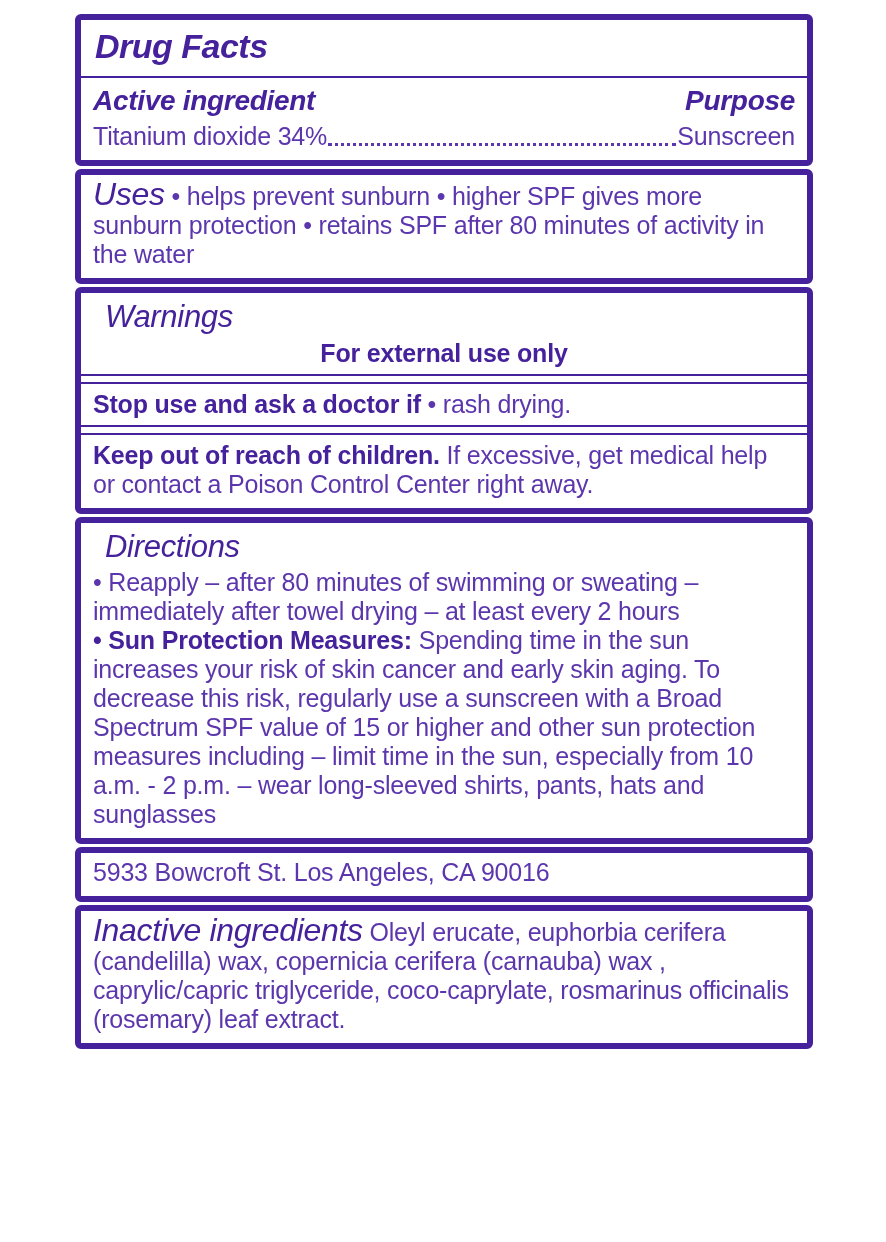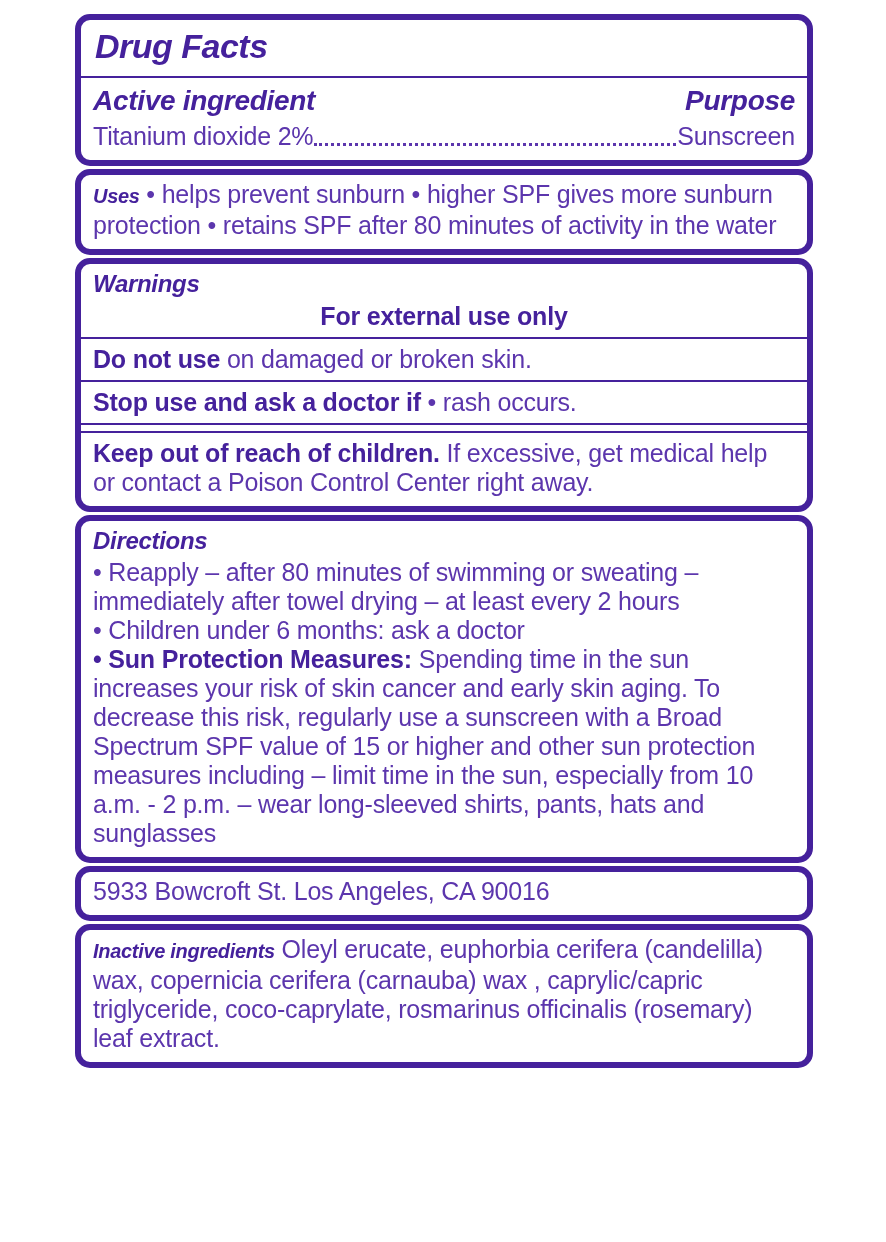--- a/index.html
+++ b/index.html
@@ -14,40 +14,41 @@
     overflow:hidden;
     font-family:"Liberation Sans",sans-serif;
     color:var(--purple-body);
   }
   .label{
     margin:14px 0 0 75px;
     width:738px;
   }
   .box{
     border:6px solid var(--purple-dark);
-    border-radius:15px;
+    border-radius:6px;
     margin-bottom:3px;
     padding:5px 12px 9px 12px;
     background:var(--background);
   }
   h1{
     font-size:34px;
     font-style:italic;
     font-weight:bold;
     color:var(--purple-dark);
     letter-spacing:-0.5px;
     padding:2px 0 6px 2px;
   }
   h2{
-    font-size:24px;
+    font-size:31px;
     font-style:italic;
-    font-weight:bold;
+    font-weight:normal;
     color:var(--purple-dark);
     letter-spacing:-0.3px;
     padding:1px 0 3px 0;
+    margin-left:12px;
   }
   .rule{
     border:none;
     border-top:2px solid var(--purple-dark);
     margin:4px -12px 6px -12px;
     height:0;
   }
   .rule.thin{margin-top:6px;margin-bottom:6px;}
   .hdr-row{
     display:flex;
@@ -74,23 +75,23 @@
     border-bottom:3px dotted var(--purple-body);
     margin:0 1px 5px 1px;
     min-width:30px;
   }
   .body, p.item{
     font-size:25px;
     line-height:29px;
     letter-spacing:-0.2px;
   }
   .h-inline{
-    font-size:20px;
+    font-size:32px;
     font-style:italic;
-    font-weight:bold;
+    font-weight:normal;
     color:var(--purple-dark);
     letter-spacing:-0.3px;
   }
   .bold-sub{
     font-size:25px;
     line-height:30px;
     font-weight:bold;
     color:var(--purple-dark);
     letter-spacing:-0.2px;
     text-align:center;
@@ -106,46 +107,44 @@
 <div class="label">
 
   <section class="box">
     <h1>Drug Facts</h1>
     <hr class="rule">
     <div class="hdr-row">
       <span>Active ingredient</span>
       <span>Purpose</span>
     </div>
     <div class="leader-row">
-      <span>Titanium dioxide 2%</span>
+      <span>Titanium dioxide 34%</span>
       <span class="leader"></span>
       <span>Sunscreen</span>
     </div>
   </section>
 
   <section class="box">
     <p class="body"><span class="h-inline">Uses</span><span> • helps prevent sunburn • higher SPF gives more sunburn protection • retains SPF after 80 minutes of activity in the water</span></p>
   </section>
 
   <section class="box">
     <h2>Warnings</h2>
     <p class="bold-sub">For external use only</p>
     <hr class="rule thin">
-    <p class="item"><b>Do not use</b><span> on damaged or broken skin.</span></p>
     <hr class="rule thin">
-    <p class="item"><b>Stop use and ask a doctor if</b><span> • rash occurs.</span></p>
+    <p class="item"><b>Stop use and ask a doctor if</b><span> • rash drying.</span></p>
     <hr class="rule thin">
     <hr class="rule thin">
     <p class="item"><b>Keep out of reach of children.</b><span> If excessive, get medical help or contact a Poison Control Center right away.</span></p>
   </section>
 
   <section class="box">
     <h2>Directions</h2>
     <p class="item">• Reapply – after 80 minutes of swimming or sweating – immediately after towel drying – at least every 2 hours</p>
-    <p class="item">• Children under 6 months: ask a doctor</p>
     <p class="item"><b>• Sun Protection Measures:</b><span> Spending time in the sun increases your risk of skin cancer and early skin aging. To decrease this risk, regularly use a sunscreen with a Broad Spectrum SPF value of 15 or higher and other sun protection measures including – limit time in the sun, especially from 10 a.m. - 2 p.m. – wear long-sleeved shirts, pants, hats and sunglasses</span></p>
   </section>
 
   <section class="box">
     <p class="item">5933 Bowcroft St. Los Angeles, CA 90016</p>
   </section>
 
   <section class="box">
     <p class="body"><span class="h-inline">Inactive ingredients</span><span> Oleyl erucate, euphorbia cerifera (candelilla) wax, copernicia cerifera (carnauba) wax , caprylic/capric triglyceride, coco-caprylate, rosmarinus officinalis (rosemary) leaf extract.</span></p>
   </section>

